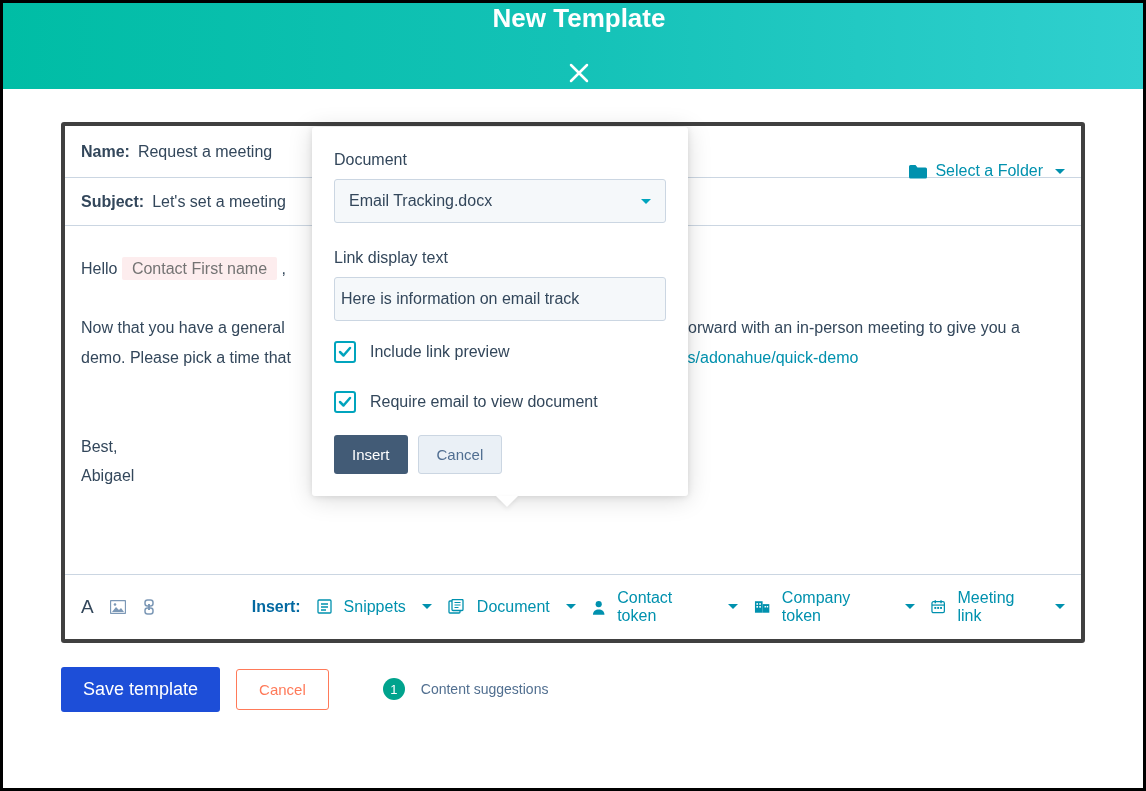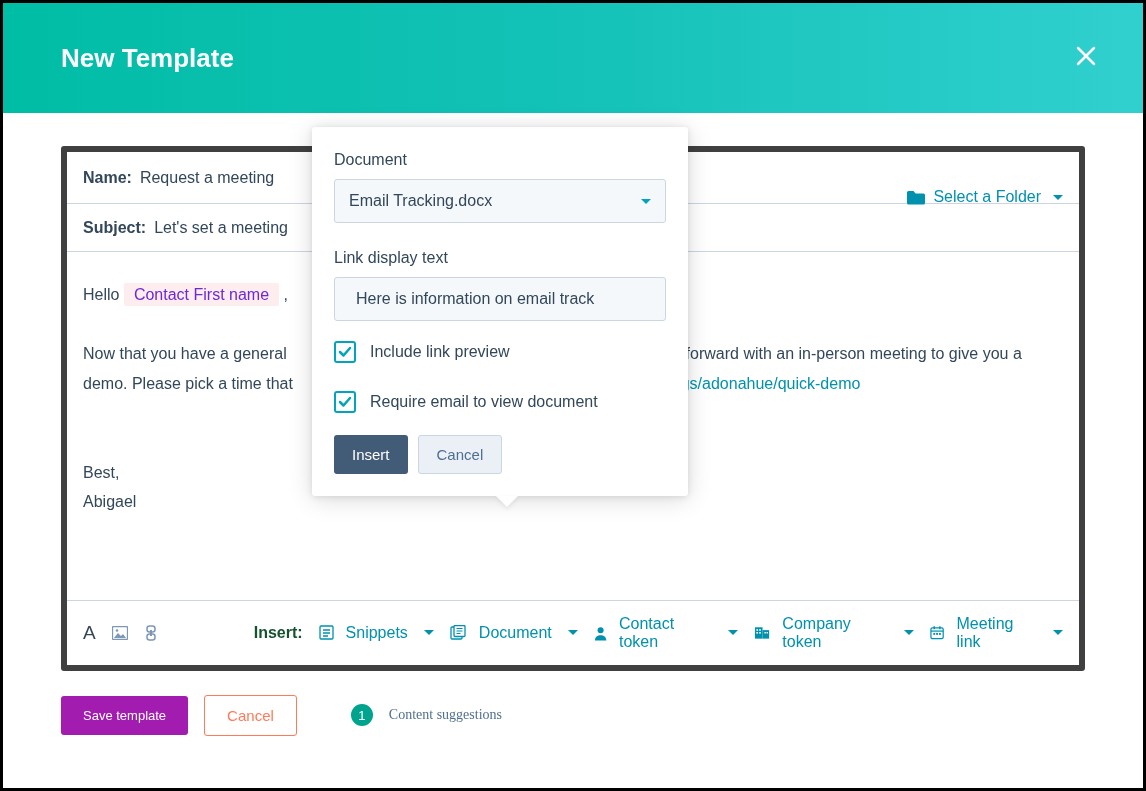--- a/index.html
+++ b/index.html
@@ -6,43 +6,44 @@
     body {
       font-family: -apple-system, BlinkMacSystemFont, "Segoe UI", Helvetica, Arial, sans-serif;
       background: #fff;
       width: 1146px;
       height: 791px;
       border: 3px solid #000;
       position: relative;
     }
     .modal-header {
       background: linear-gradient(90deg, #00bda5 0%, #14c2b7 50%, #30d0cf 100%);
-      height: 110px;
+      height: 86px;
       display: flex;
       align-items: center;
       justify-content: space-between;
       padding: 0 46px 0 58px;
+      flex-direction: column;
     }
     .modal-title {
       color: #fff;
       font-size: 26px;
       font-weight: 700;
     }
     .close-x {
       color: #fff;
       font-size: 28px;
       font-weight: 300;
       cursor: pointer;
       line-height: 1;
     }
     .body-area {
       padding: 33px 58px 22px 58px;
     }
     .template-card {
-      border: 6px solid #404040;
+      border: 4px solid #404040;
       border-radius: 3px;
     }
     .row-top {
       display: flex;
       border-bottom: 1px solid #cbd6e2;
       height: 52px;
       align-items: center;
       padding: 0 16px;
     }
     .row-sub {
@@ -80,61 +81,61 @@
       vertical-align: middle;
     }
     .editor-body {
       padding: 28px 16px 24px 16px;
       font-size: 16px;
       color: #33475b;
       line-height: 1.85;
     }
     .token-chip {
       background: #fdedee;
-      color: #6d28d9;
+      color: #737373;
       padding: 3px 10px;
       border-radius: 2px;
     }
     .link-text { color: #0091ae; }
     .toolbar {
       border-top: 1px solid #cbd6e2;
       display: flex;
       align-items: center;
       padding: 14px 16px;
       gap: 16px;
     }
     .tool-icon { color: #7c98b6; display:inline-flex; }
     .insert-label {
       font-weight: 700;
-      color: #14532d;
+      color: #0369a1;
       font-size: 16px;
       margin-left: 80px;
     }
     .insert-item {
       color: #0091ae;
       font-size: 16px;
       display: inline-flex;
       align-items: center;
       gap: 12px;
       cursor: pointer;
     }
     .insert-icon { fill: #0091ae; }
     .footer-row {
       display:flex;
       align-items:center;
       padding: 24px 0 0 0;
       gap:16px;
     }
     .btn-primary {
-      background: #a21caf;
+      background: #1d4ed8;
       color: #fff;
       border: none;
       border-radius: 3px;
       padding: 12px 22px;
-      font-size: 13px;
+      font-size: 18px;
       font-weight: 500;
       cursor: pointer;
     }
     .btn-outline {
       background: #fff;
       color: #ff7a59;
       border: 1px solid #ff7a59;
       border-radius: 3px;
       padding: 11px 22px;
       font-size: 15px;
@@ -146,21 +147,20 @@
       width: 22px; height:22px;
       border-radius: 50%;
       display:inline-flex;
       align-items:center; justify-content:center;
       font-size: 13px;
       margin-left: 38px;
     }
     .suggestion-text {
       color: #516f90;
       font-size: 14px;
-      font-family: Liberation Serif, serif;
     }
 
     
     .popover {
       position: absolute;
       top: 124px;
       left: 309px;
       width: 376px;
       background: #fff;
       border-radius: 3px;
@@ -198,21 +198,21 @@
       margin-bottom: 26px;
       cursor:pointer;
     }
     .pop-select .caret-down { border-top-color: #00a4bd; }
     .pop-input {
       width: 100%;
       background: #f5f8fa;
       border: 1px solid #cbd6e2;
       border-radius: 3px;
       height: 44px;
-      padding: 0 21px;
+      padding: 0 6px;
       color:#33475b;
       font-size:16px;
       margin-bottom: 20px;
     }
     .check-row {
       display:flex;
       align-items:center;
       gap: 14px;
       margin-bottom: 22px;
       color:#33475b;

